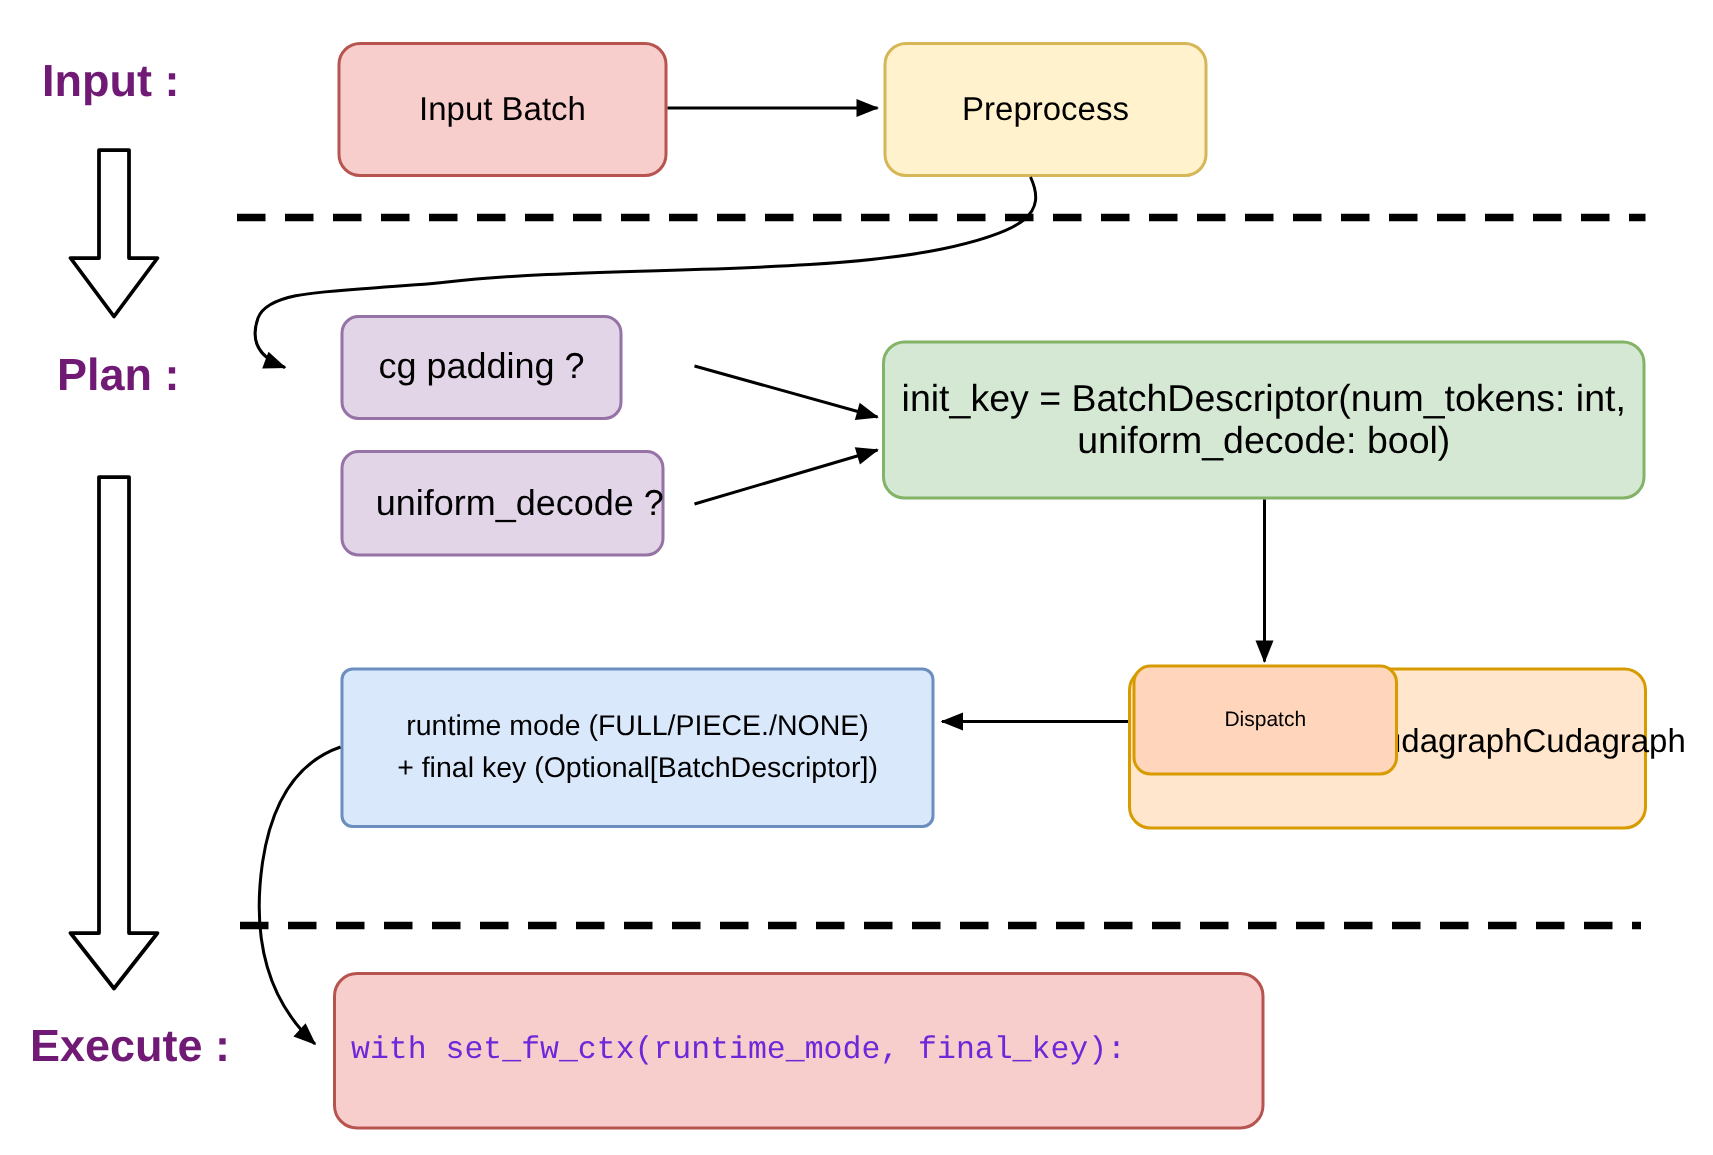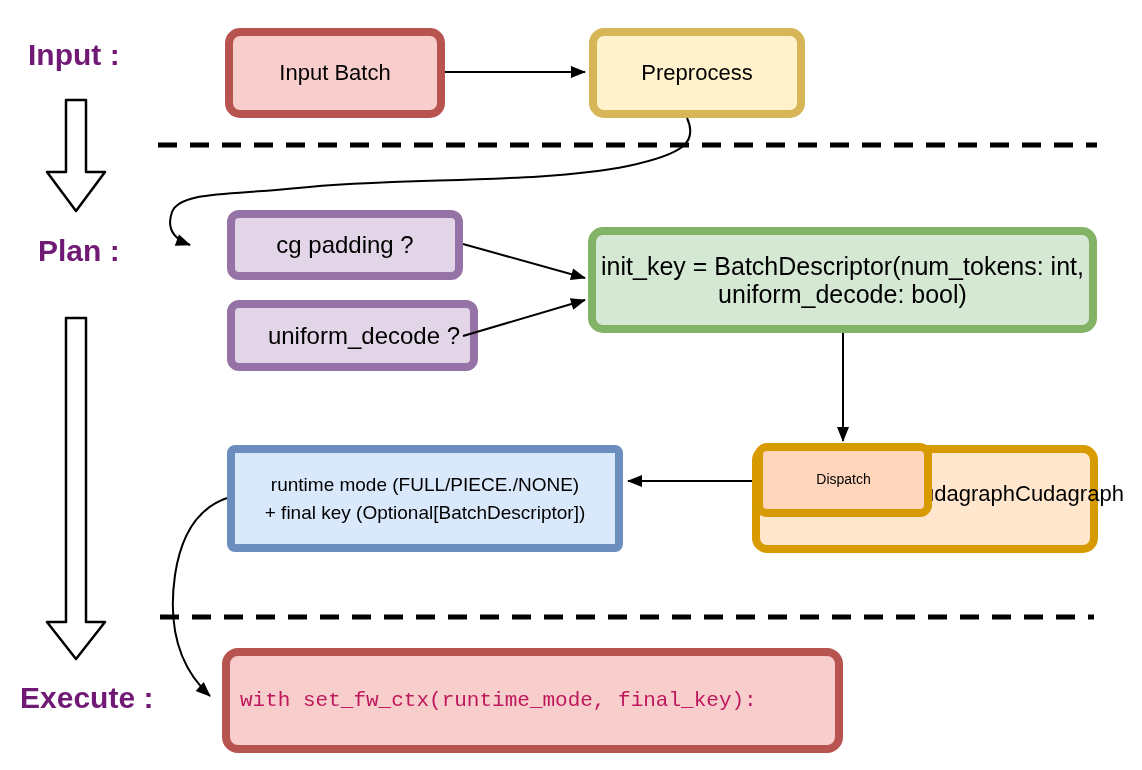--- a/index.html
+++ b/index.html
@@ -24,43 +24,43 @@
   .lbl-execute { left: 20px;  top: 669px; margin-top: 12px; }
 
   .node {
     position: absolute;
     box-sizing: border-box;
     display: flex;
     flex-direction: column;
     align-items: center;
     justify-content: center;
     text-align: center;
-    border: 8px solid #ef4444;
+    border: 2px solid #ef4444;
     border-radius: 15px;
     line-height: 1.25;
   }
   .node div { white-space: pre; }
 
   .n-input-batch {
     left: 225px; top: 28px; width: 220px; height: 90px;
     background: var(--pink-fill); border-color: var(--pink-stroke);
     font-size: 22px;
   }
   .n-preprocess {
     left: 589px; top: 28px; width: 216px; height: 90px;
     background: var(--yellow-fill); border-color: var(--yellow-stroke);
     font-size: 22px;
   }
   .n-cg-padding {
-    left: 227px; top: 210px; width: 236px; height: 70px;
+    left: 227px; top: 210px; width: 188px; height: 70px;
     background: var(--purple-fill); border-color: var(--purple-stroke);
     font-size: 24px; border-radius: 12px;
   }
   .n-uniform-decode {
-    left: 227px; top: 300px; width: 251px; height: 71px;
+    left: 227px; top: 300px; width: 216px; height: 71px;
     background: var(--purple-fill); border-color: var(--purple-stroke);
     font-size: 24px; border-radius: 12px; padding-left: 23px;
   }
   .n-init-key {
     left: 588px; top: 227px; width: 509px; height: 106px;
     background: var(--green-fill); border-color: var(--green-stroke);
     font-size: 25px; line-height: 28px;
   }
   .n-runtime-mode {
     left: 227px; top: 445px; width: 396px; height: 107px;
@@ -82,21 +82,21 @@
     display: flex; flex-direction: row;
     align-items: center; justify-content: center;
     font-size: 22px; line-height: 32px; text-align: center;
   }
   .n-execute-code {
     left: 222px; top: 648px; width: 621px; height: 105px;
     background: var(--pink-fill); border-color: var(--pink-stroke);
     font-family: "Liberation Mono", monospace;
     font-size: 21px; line-height: 28px; border-radius: 16px;
     align-items: flex-start; text-align: left;
-    padding-left: 10px; color: #be185d;
+    padding-left: 10px; color: #6d28d9;
   }
   .wires {
     position: absolute;
     left: 0; top: 0;
     pointer-events: none;
   }
 </style>
 </head>
 <body>
 

